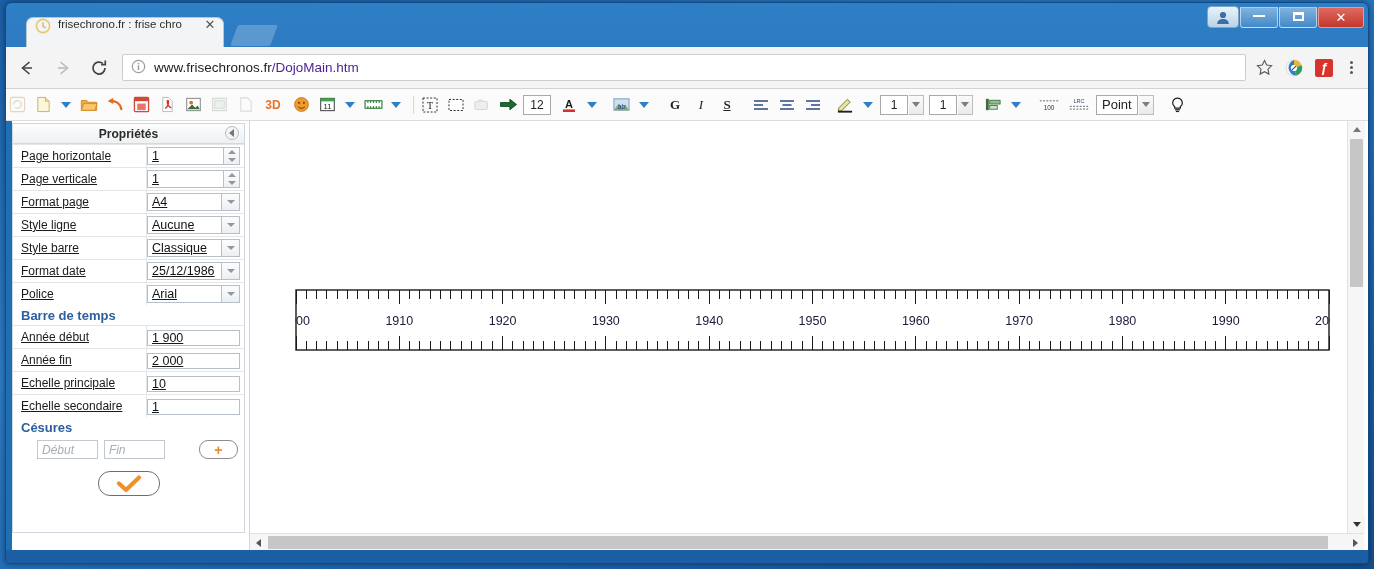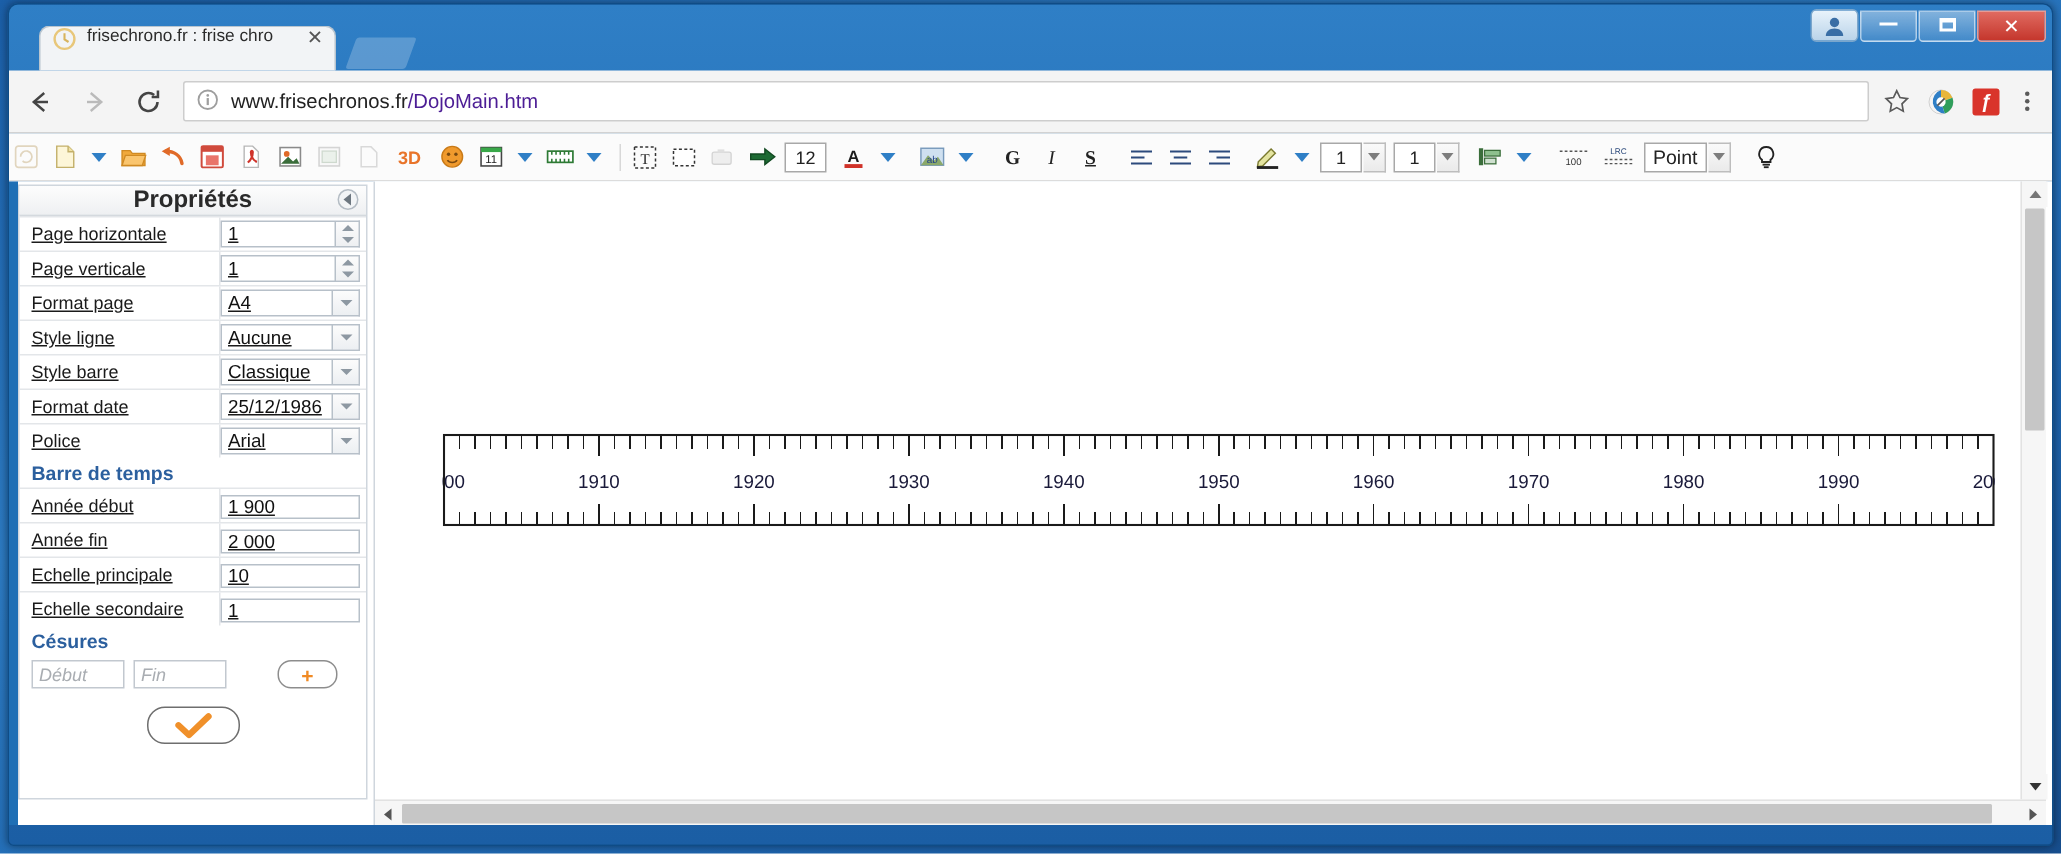--- a/index.html
+++ b/index.html
@@ -155,21 +155,21 @@
   
   #props {
     position: absolute; left: 6px; top: 2px; width: 233px; height: 410px;
     background: #ffffff; border: 1px solid #cfd6dd;
     font-size: 12px; color: #1a1a1a;
   }
   #props-header {
     height: 20px; background: linear-gradient(180deg,#fdfdfd,#eef0f2);
     border-bottom: 1px solid #d4d9de;
     display: flex; align-items: center; justify-content: center;
-    font-weight: bold; font-size: 16px; color: #2a2a2a; position: relative;
+    font-weight: bold; font-size: 12px; color: #2a2a2a; position: relative;
   }
   #collapse-btn {
     position: absolute; right: 5px; top: 2px; width: 14px; height: 14px;
     border-radius: 50%; border: 1px solid #b4bcc4; background: #f2f4f6;
     display: flex; align-items: center; justify-content: center; cursor: pointer;
   }
   #collapse-btn .tri {
     width:0;height:0;border-top:4px solid transparent;border-bottom:4px solid transparent;
     border-right:5px solid #6d7780; margin-right:1px;
   }
@@ -201,21 +201,21 @@
   .ddbtn {
     width: 18px; border: 1px solid #b7c0c9; border-left: none;
     background: linear-gradient(180deg,#fcfcfc,#eceff2);
     display: flex; align-items: center; justify-content: center; cursor: pointer;
   }
   .prow.plain .pfield { padding-right: 4px; align-items: flex-end; }
   .prow.plain .pinput { border: 1px solid #b7c0c9; }
 
   
   #cesures-row {
-    display: flex; align-items: center; padding: 3px 6px 0 8px; gap: 6px;
+    display: flex; align-items: center; padding: 3px 6px 0 24px; gap: 6px;
   }
   .cinput {
     width: 62px; height: 19px; border: 1px solid #c2c8cf; background: #fff;
     display: flex; align-items: center; padding-left: 4px;
     font-size: 12px; color: #a9adb2; font-style: italic; cursor: text;
   }
   #addbtn {
     width: 40px; height: 19px; margin-left: 28px;
     border: 1px solid #8d8d8d; border-radius: 9px;
     background: #ffffff; display: flex; align-items: center; justify-content: center;

